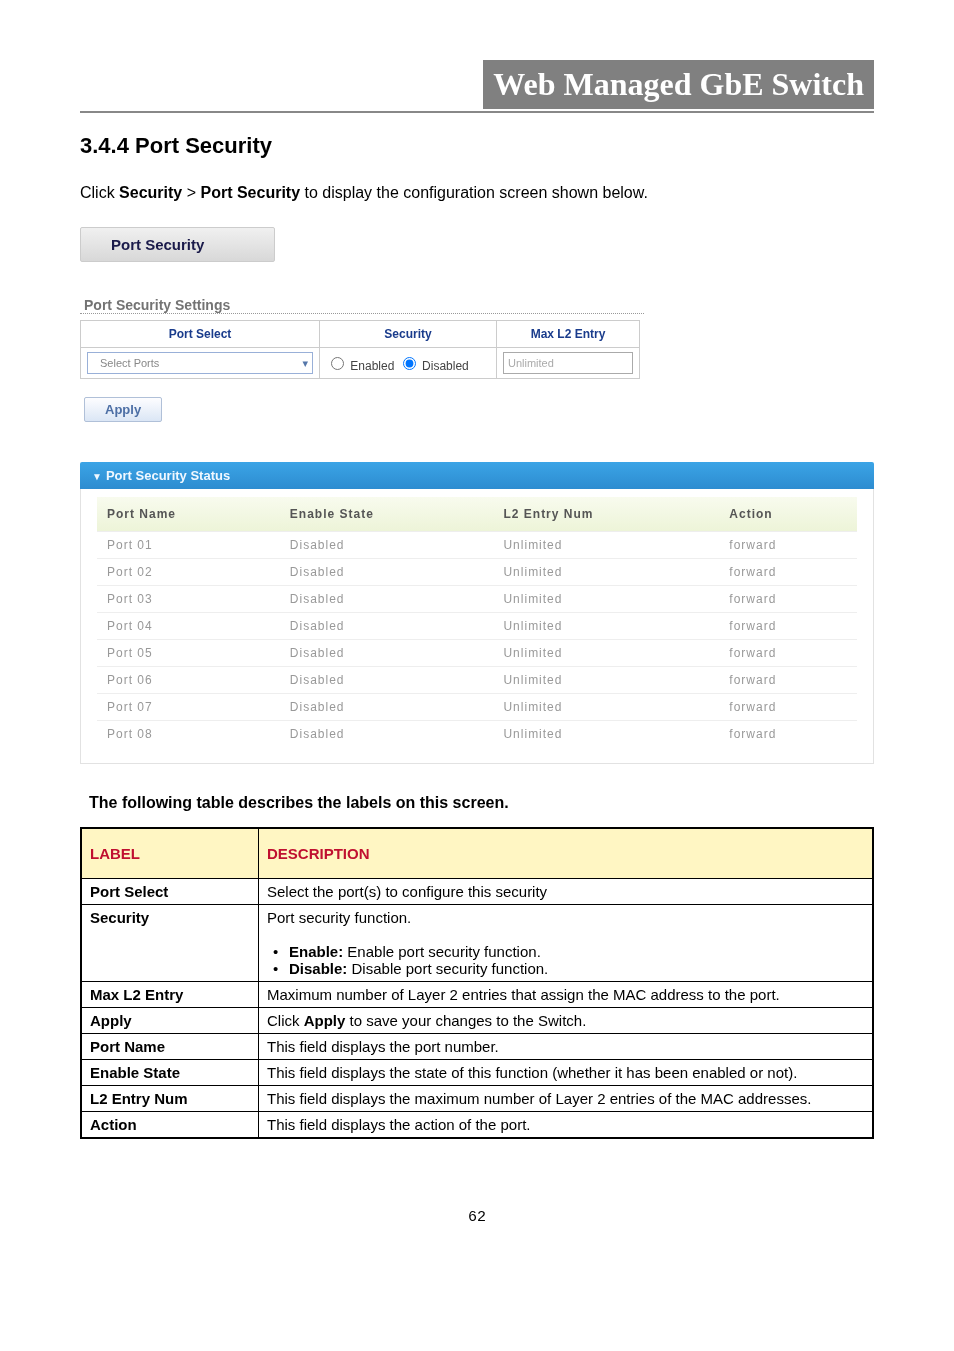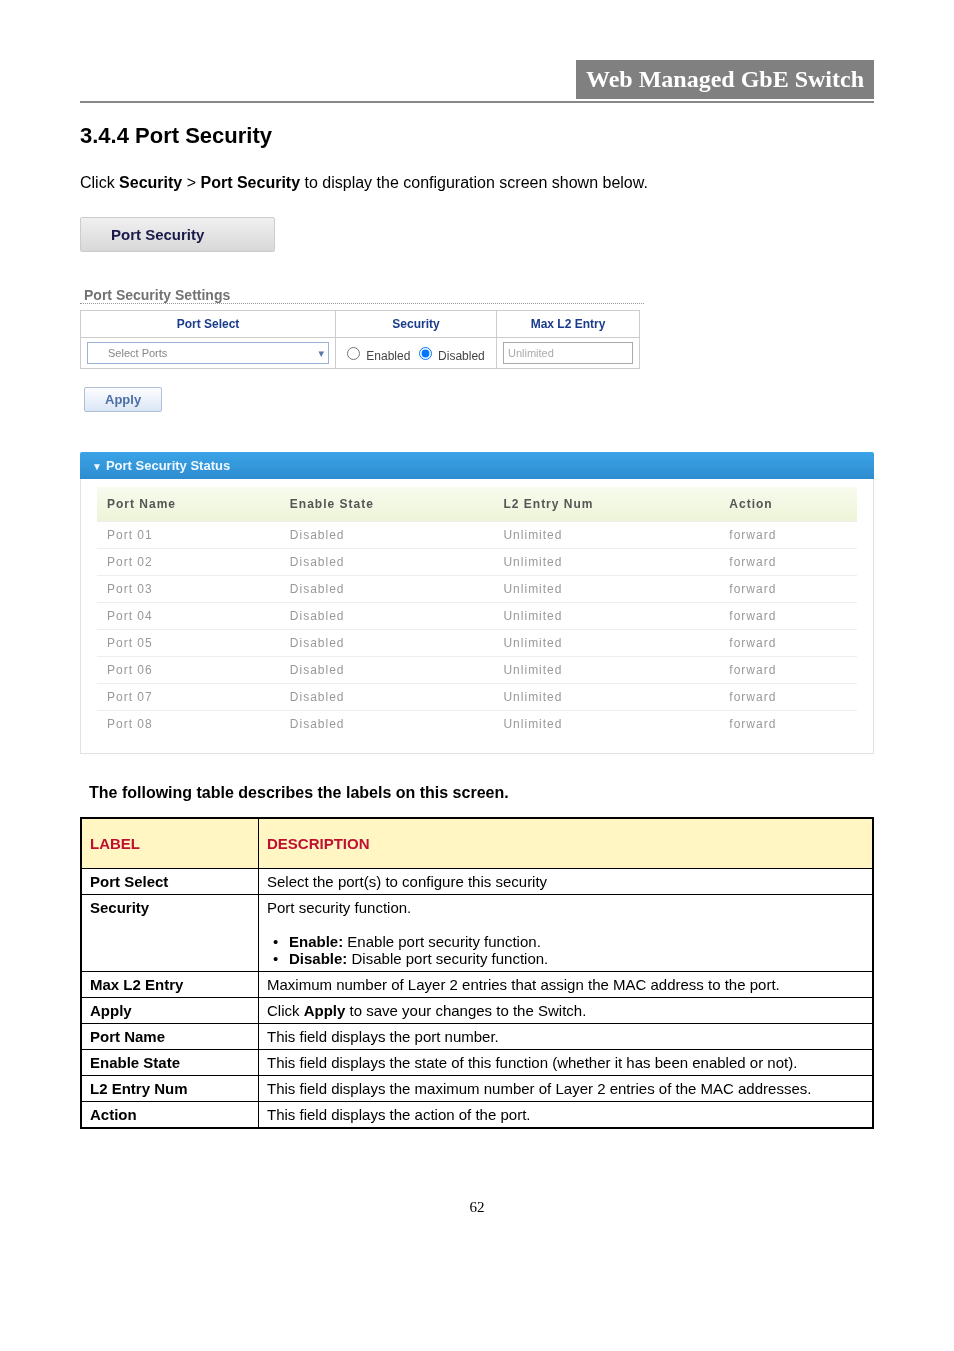--- a/index.html
+++ b/index.html
@@ -16,21 +16,21 @@
   .doc-header {
     border-bottom: 2px solid #888;
     padding-bottom: 2px;
     margin-bottom: 20px;
     text-align: right;
   }
   .doc-header-box {
     display: inline-block;
     background: #808080;
     color: #fff;
-    font-size: 24px;
+    font-size: 32px;
     font-weight: bold;
     padding: 6px 10px;
     font-family: "Times New Roman", serif;
   }
   .section-title {
     font-size: 22px;
     font-weight: bold;
     margin: 20px 0;
   }
   .intro-text {
@@ -82,21 +82,21 @@
     vertical-align: middle;
   }
   .select-box {
     display: inline-block;
     border: 1px solid #99b0d8;
     width: 200px;
     height: 20px;
     line-height: 20px;
     color: #888;
     font-size: 11px;
-    padding: 0 20px;
+    padding: 0 12px;
     position: relative;
     background: #fff;
   }
   .select-box::after {
     content: "▾";
     position: absolute;
     right: 4px;
     top: 0;
     color: #5577aa;
     font-size: 11px;
@@ -190,21 +190,21 @@
     font-size: 15px;
   }
   .label-col {
     width: 160px;
     font-weight: bold;
   }
   .bullet-row { margin-left: 6px; }
   .bullet-dot { display:inline-block; width: 16px;}
   .page-num {
     text-align: center;
-    font-family: Liberation Serif, serif;
+    font-family: Liberation Mono, monospace;
     font-size: 15px;
     margin-top: 70px;
   }
 </style>
 </head>
 <body>
 
 <div class="page">
 
   <div class="doc-header">

